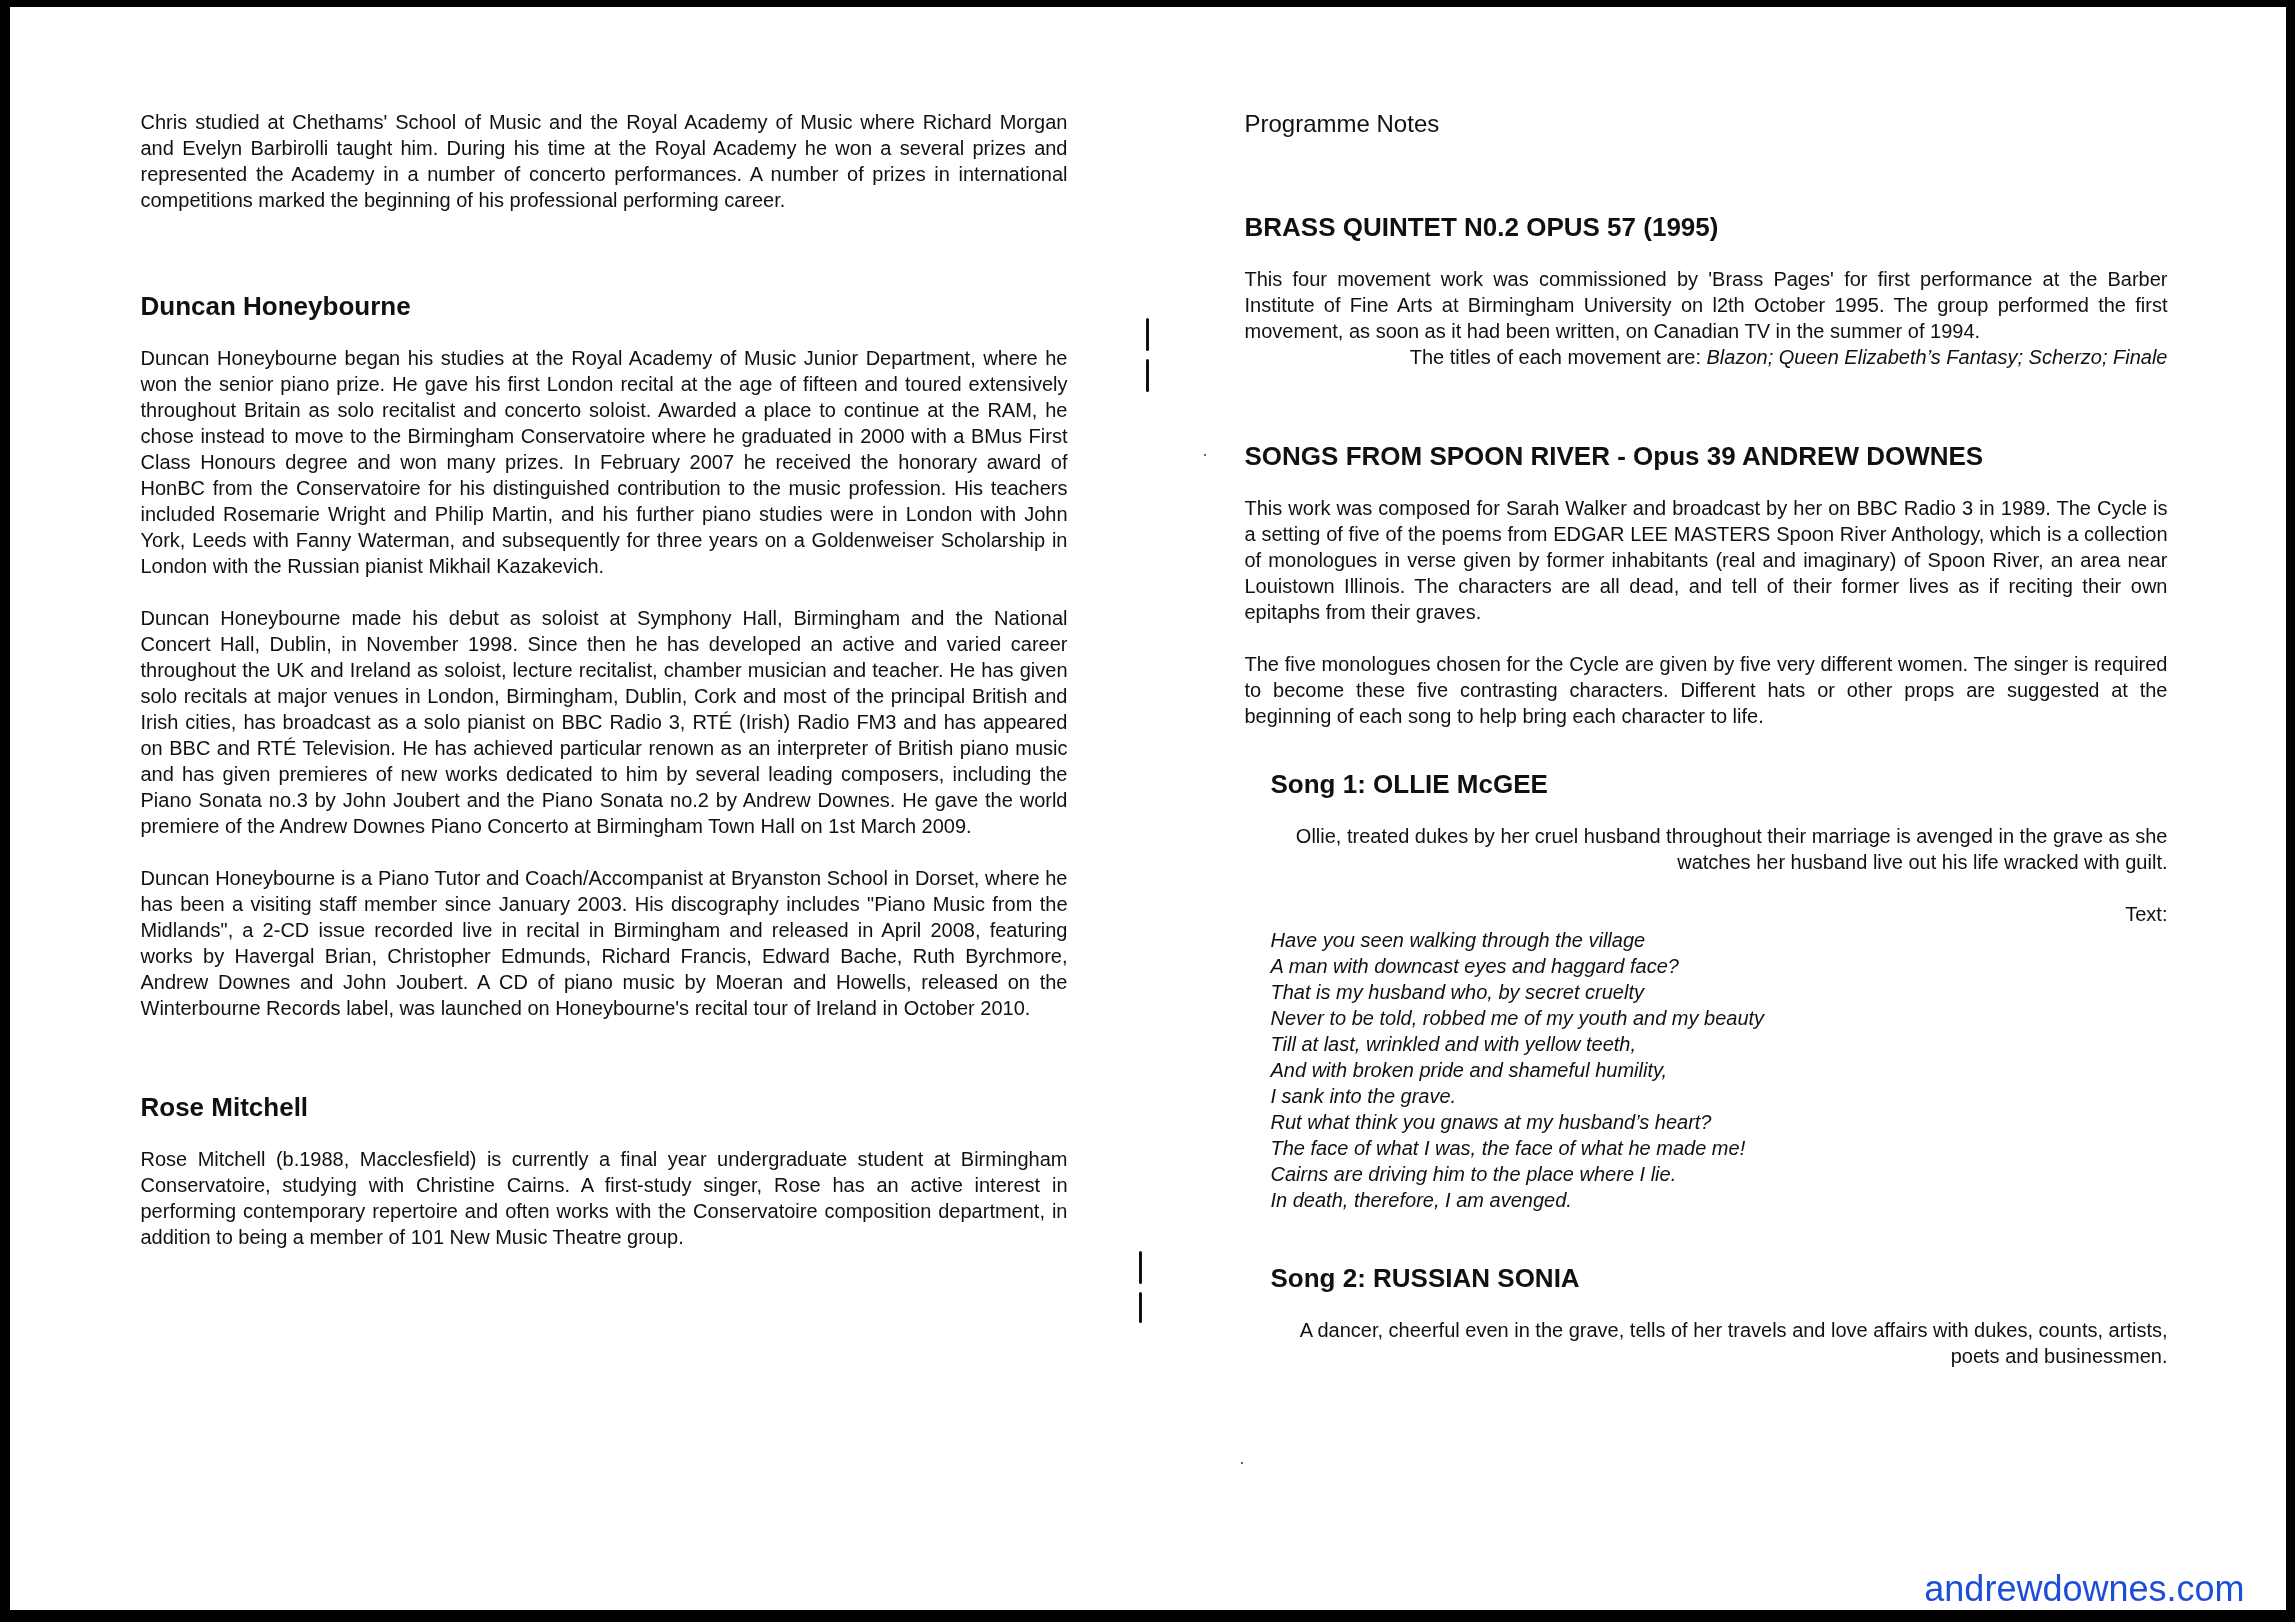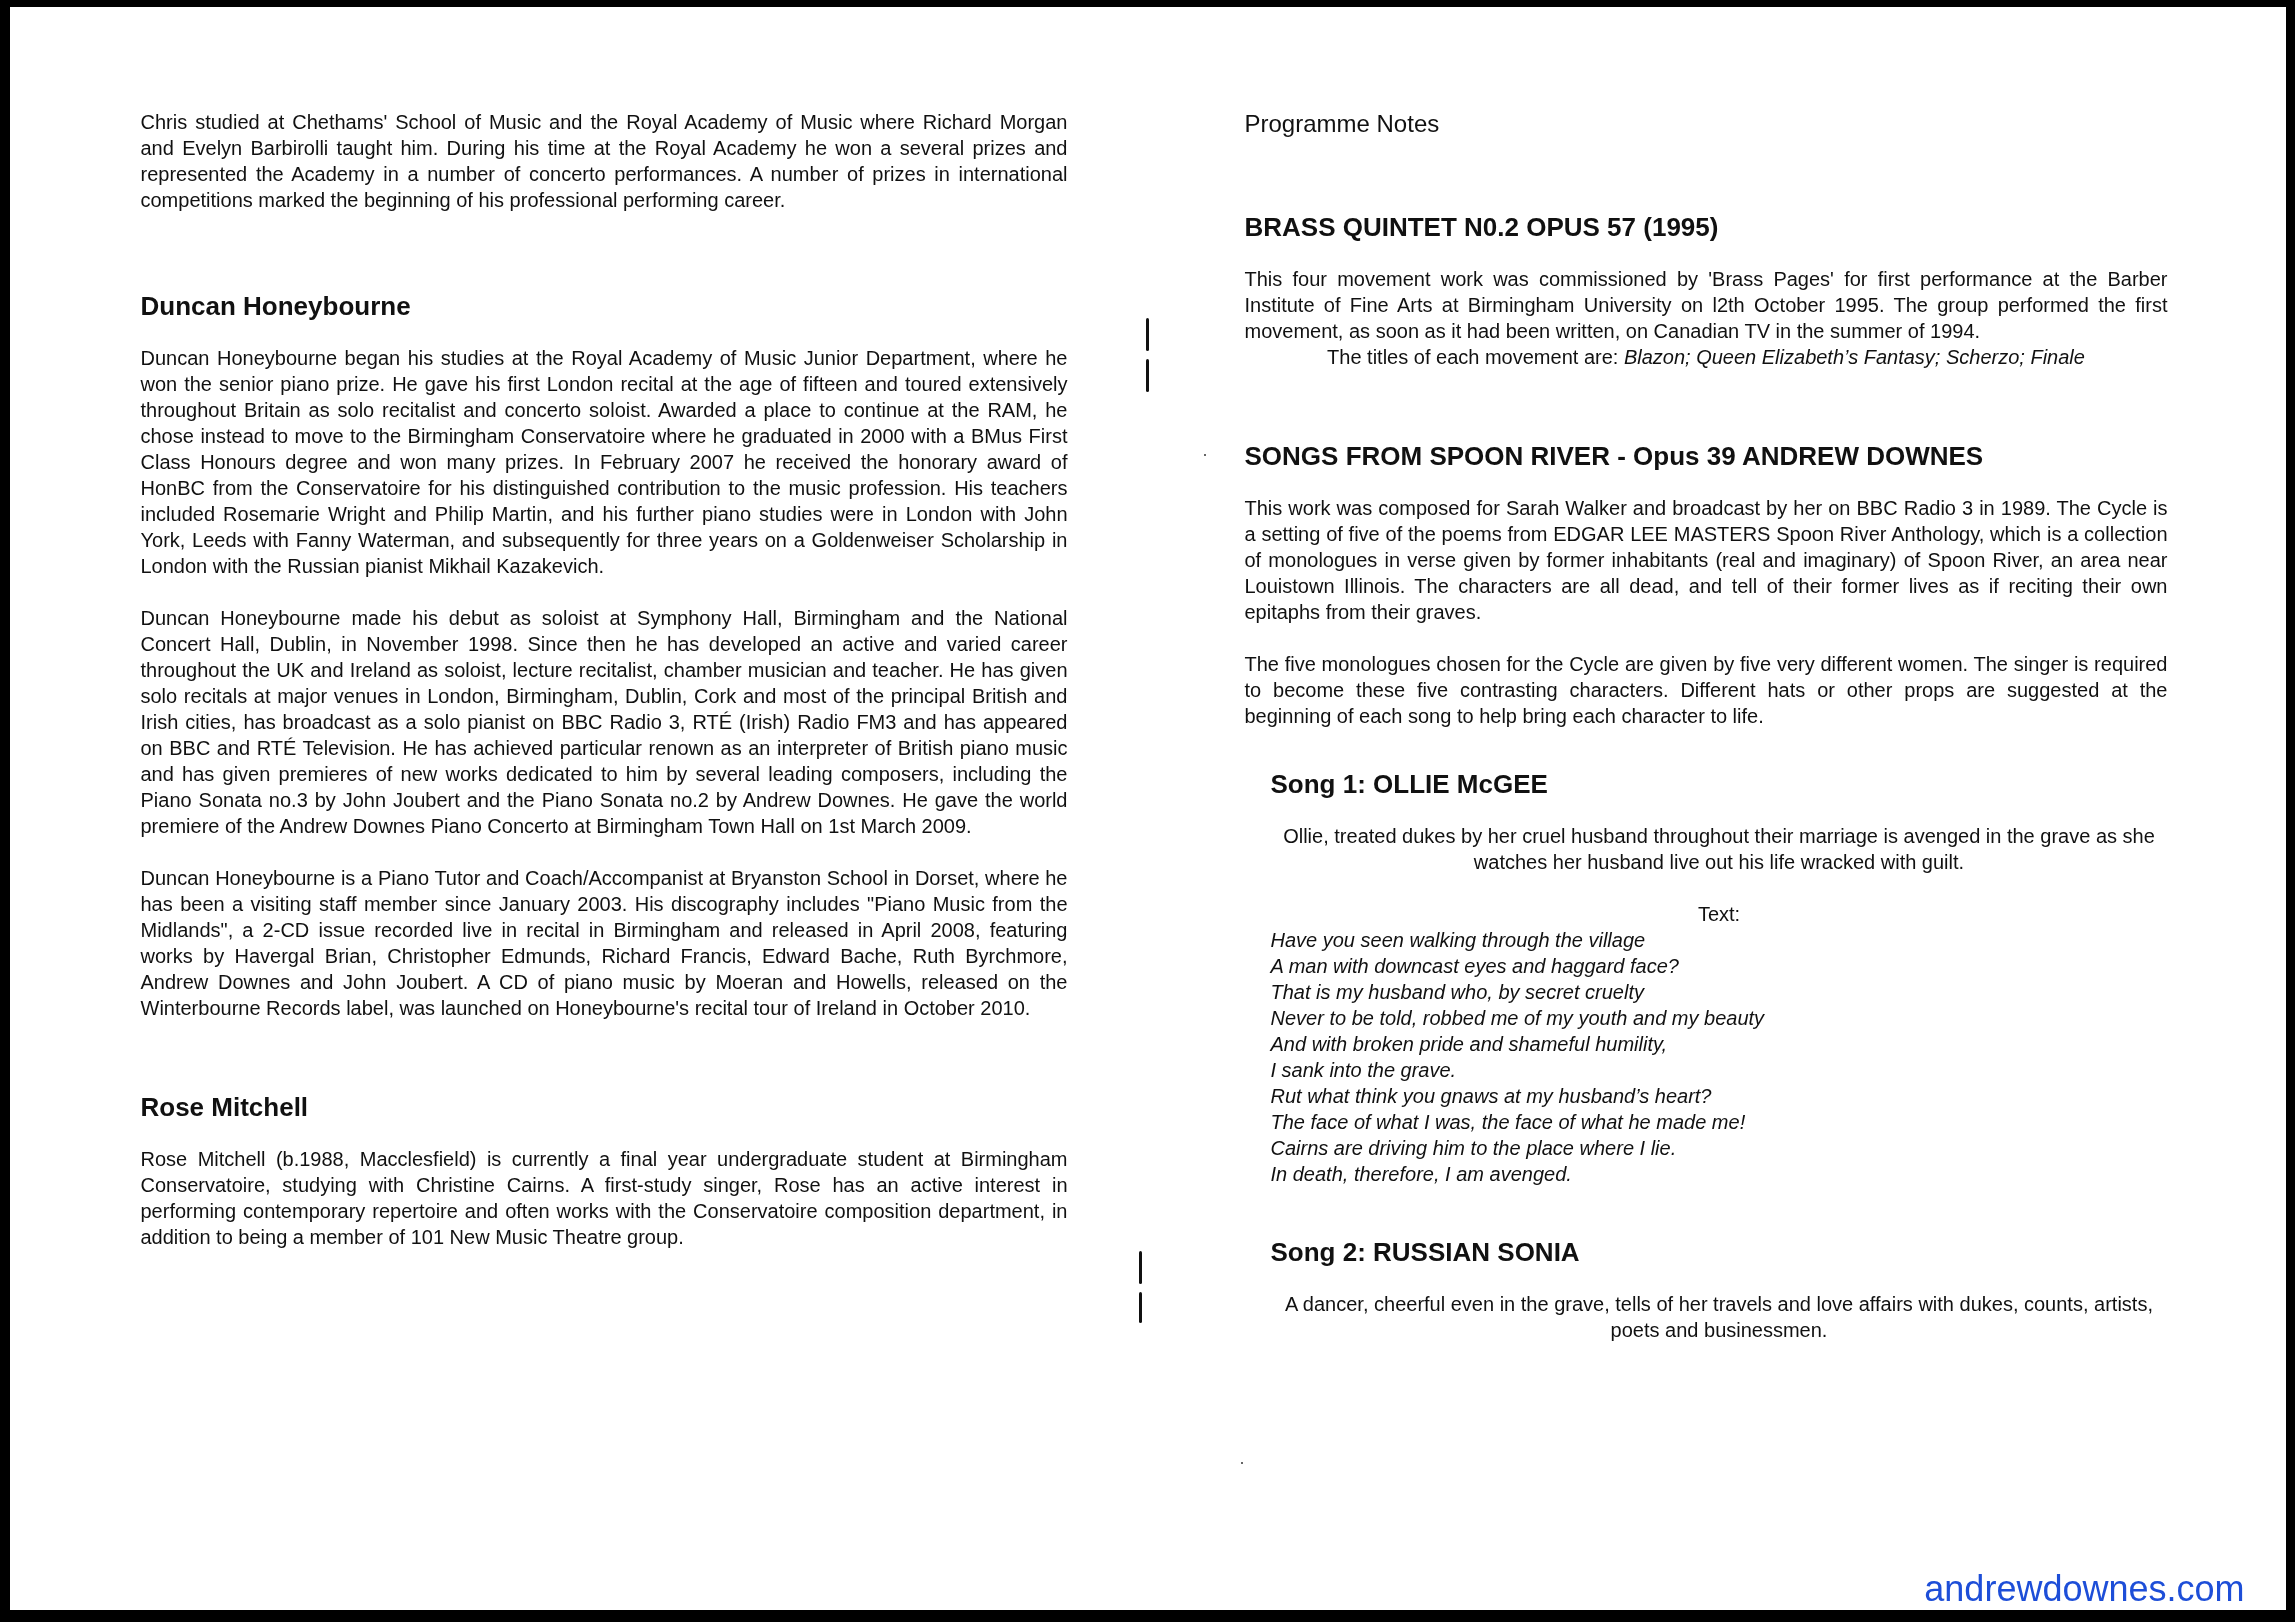--- a/index.html
+++ b/index.html
@@ -33,21 +33,21 @@
     margin: 0;
   }
   .big-title {
     font-weight: normal;
     font-size: 24px;
     line-height: 29px;
     margin: 0;
   }
   .songs { padding-left: 26px; }
   .lyrics p { font-style: italic; text-align: left; }
-  .left-text { text-align: center; }
+  .left-text { text-align: right; }
   em { font-style: italic; }
   .footer-site {
     position: absolute;
     right: 41px; bottom: 1px;
     font-size: 36px;
     line-height: 41px;
     color: #1d4ed8;
   }
   .mark {
     position: absolute;
@@ -113,20 +113,21 @@
       <p class="heading">Song 1: OLLIE McGEE</p>
       <div style="height:26px"></div>
       <p class="left-text">Ollie, treated dukes by her cruel husband throughout their marriage is avenged in the grave as she watches her husband live out his life wracked with guilt.</p>
       <div style="height:26px"></div>
       <p class="left-text">Text:</p>
       <div class="lyrics">
         <p>Have you seen walking through the village</p>
         <p>A man with downcast eyes and haggard face?</p>
         <p>That is my husband who, by secret cruelty</p>
         <p>Never to be told, robbed me of my youth and my beauty</p>
+        <p>Till at last, wrinkled and with yellow teeth,</p>
         <p>And with broken pride and shameful humility,</p>
         <p>I sank into the grave.</p>
         <p>Rut what think you gnaws at my husband’s heart?</p>
         <p>The face of what I was, the face of what he made me!</p>
         <p>Cairns are driving him to the place where I lie.</p>
         <p>In death, therefore, I am avenged.</p>
       </div>
 
       <div style="height:52px"></div>
       <p class="heading">Song 2: RUSSIAN SONIA</p>

